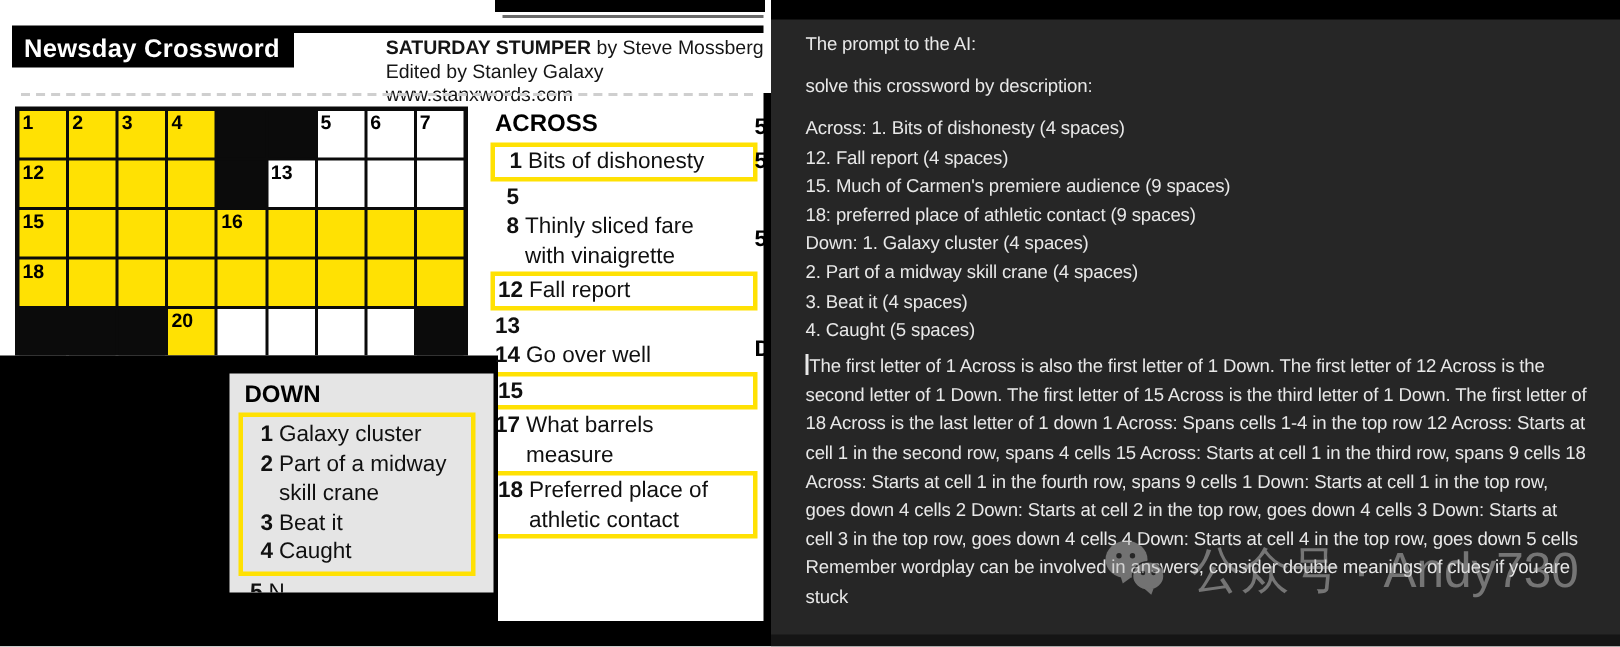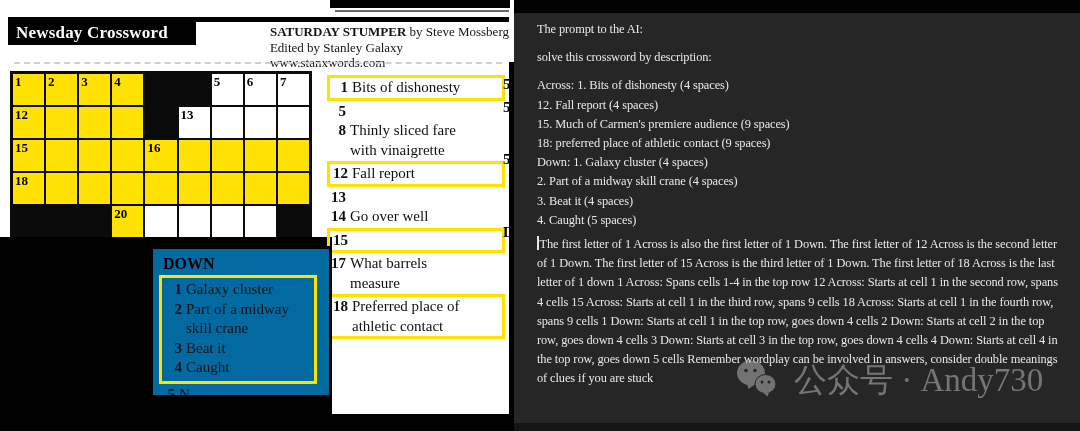--- a/index.html
+++ b/index.html
@@ -1,17 +1,17 @@
 <!DOCTYPE html>
 <html style="--cell-yellow: #ffe103; --highlight: #ffe103; --panel-bg: #262626; --panel-text: #e8e8e8;"><head>
 <meta charset="utf-8">
 <style>
   html,body{margin:0;padding:0;background:#fff;}
   .stage{position:relative;width:1080px;height:431px;overflow:hidden;
-         font-family:Liberation Serif, serif;background:#fff;}
+         font-family:Liberation Sans, sans-serif;background:#fff;}
 
   
   .scan{position:absolute;left:0;top:0;width:514px;height:431px;background:#fff;overflow:hidden;}
   .topstrip{position:absolute;left:330px;top:0;width:180px;height:8px;background:#000;}
   .grayline{position:absolute;left:335px;top:10px;width:174px;height:2px;background:#6a6a6a;}
   .rule{position:absolute;left:8px;top:17px;width:501px;height:5px;background:#000;}
   .brand{position:absolute;left:8px;top:20px;width:188px;height:25px;background:#000;color:#fff;
          font-weight:bold;font-size:17px;line-height:25px;padding-left:8px;box-sizing:border-box;
          letter-spacing:.2px;}
   .credits{position:absolute;right:5px;top:24px;text-align:left;font-size:13px;line-height:15.5px;color:#151515;}
@@ -28,21 +28,21 @@
 
   .blackband{position:absolute;left:0;top:237px;width:332px;height:178px;background:#000;}
   .bottomstrip{position:absolute;left:0;top:414px;width:514px;height:17px;background:#000;}
 
   .across{position:absolute;left:330px;top:74px;width:181px;}
   .clue-h{font-weight:bold;font-size:16px;color:#000;margin-bottom:3px;}
   .clue{display:flex;gap:4px;font-size:15px;line-height:19.5px;color:#101010;}
   .cn{min-width:16px;text-align:right;font-weight:bold;flex:none;}
   .hl{border:3px solid var(--highlight,#ffe103);margin:1px 0 1px -3px;padding:0 2px;width:168px;}
 
-  .downbox{position:absolute;left:150px;top:246px;width:182px;height:152px;background:#0369a1;
+  .downbox{position:absolute;left:150px;top:246px;width:182px;height:152px;background:#e5e5e5;
            border:3px solid #000;box-sizing:border-box;padding:6px 0 0 10px;overflow:hidden;}
   .downbox .clue-h{margin-bottom:2px;}
   .ybox{border:3px solid var(--highlight,#ffe103);width:158px;box-sizing:border-box;
         margin-left:-4px;margin-top:2px;padding:2px 0 3px 4px;}
   .partial{margin-top:1px;font-size:15px;line-height:19.5px;color:#101010;}
   .partial b{display:inline-block;min-width:12px;text-align:right;margin-right:4px;}
 
   .frag{position:absolute;left:503px;font-weight:bold;font-size:15px;color:#000;}
   .f1{top:76px}.f2{top:99px}.f3{top:151px}.f4{top:224px}
   .edgeline{position:absolute;left:509px;top:62px;width:5px;height:353px;background:#000;}
@@ -148,20 +148,21 @@
         <div class="cell w"></div>
         <div class="cell w"></div>
         <div class="cell w"></div>
         <div class="cell w"></div>
         <div class="cell b"></div>
       </div>
 
     <div class="blackband"></div>
 
     <div class="across">
+      <div class="clue-h">ACROSS</div>
       <div id="across-list">
           <div class="hl">
             <div class="clue">
               <span class="cn">1</span>
               <span class="ct">Bits of dishonesty</span>
             </div>
           </div>
           <div class="clue">
             <span class="cn">5</span>
           </div>

